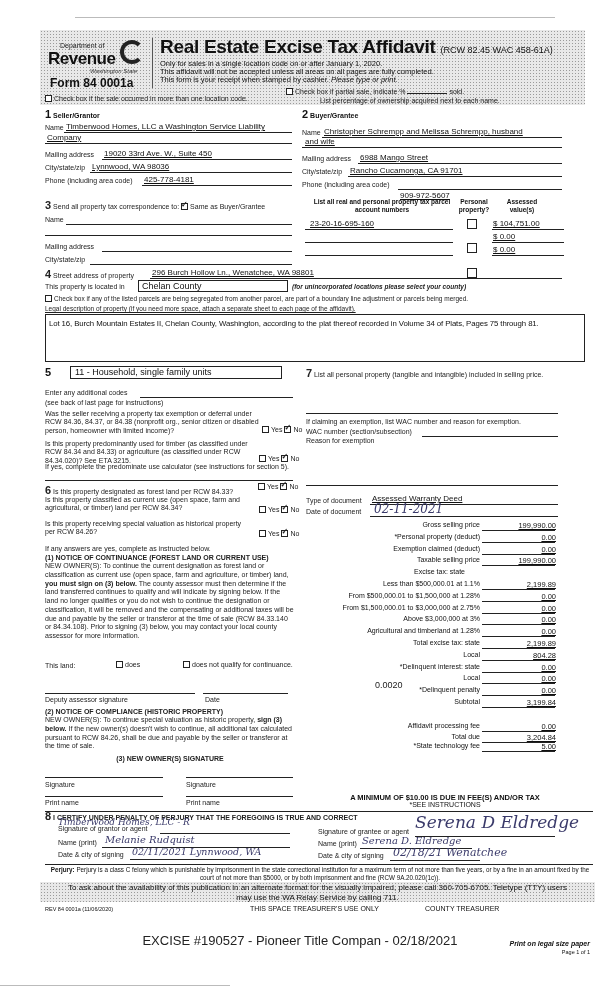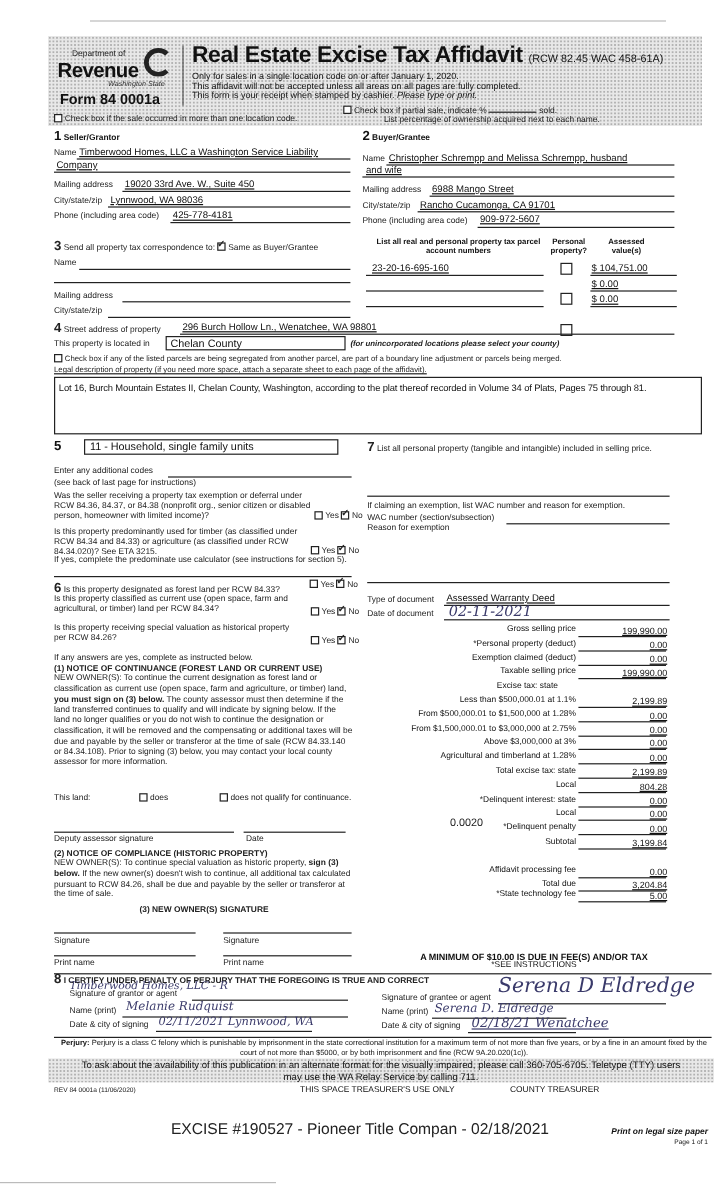--- a/index.html
+++ b/index.html
@@ -116,21 +116,21 @@
 <div class="line" style="left:302px;top:147px;width:260px;"></div>
 <div class="fval" style="left:305px;top:137px;">and wife</div>
 <div class="abs lbl" style="left:302px;top:155px;">Mailing address</div>
 <div class="line" style="left:358px;top:163px;width:204px;"></div>
 <div class="fval" style="left:360px;top:153px;">6988 Mango Street</div>
 <div class="abs lbl" style="left:302px;top:168px;">City/state/zip</div>
 <div class="line" style="left:348px;top:176px;width:214px;"></div>
 <div class="fval" style="left:350px;top:166px;">Rancho Cucamonga, CA 91701</div>
 <div class="abs lbl" style="left:302px;top:181px;">Phone (including area code)</div>
 <div class="line" style="left:398px;top:189px;width:164px;"></div>
-<div class="fval" style="left:400px;top:178px;">909-972-5607</div>
+<div class="fval" style="left:400px;top:191px;">909-972-5607</div>
 
 <div class="abs bold center small" style="left:308px;top:198px;width:148px;">List all real and personal property tax parcel account numbers</div>
 <div class="abs bold center small" style="left:456px;top:198px;width:36px;">Personal property?</div>
 <div class="abs bold center small" style="left:498px;top:198px;width:48px;">Assessed value(s)</div>
 
 <div>
   <div class="fval" style="left:310px;top:219px;">23-20-16-695-160</div>
   <div class="line" style="left:305px;top:229px;width:148px;"></div>
   <span class="abs cb big" style="left:467px;top:219px;"></span>
   <div class="fval" style="left:493px;top:219px;">$ 104,751.00</div>
@@ -374,21 +374,21 @@
 <div class="hand" style="position:absolute;left:132px;top:846px;font-size:9.5px;">02/11/2021  Lynnwood, WA</div>
 <div class="line" style="left:130px;top:859px;width:130px;"></div>
 
 <div class="abs lbl" style="left:318px;top:828px;">Signature of grantee or agent</div>
 <div class="hand" style="position:absolute;left:415px;top:812px;font-size:17px;">Serena D Eldredge</div>
 <div class="line" style="left:415px;top:836px;width:140px;"></div>
 <div class="abs lbl" style="left:318px;top:840px;">Name (print)</div>
 <div class="hand" style="position:absolute;left:362px;top:835px;">Serena D. Eldredge</div>
 <div class="line" style="left:360px;top:848px;width:112px;"></div>
 <div class="abs lbl" style="left:318px;top:852px;">Date &amp; city of signing</div>
-<div class="hand" style="position:absolute;left:393px;top:846px;font-size:11px;text-decoration:underline;">02/18/21  Wenatchee</div>
+<div class="hand" style="position:absolute;left:393px;top:846px;font-size:11px;">02/18/21  Wenatchee</div>
 <div class="line" style="left:390px;top:860px;width:90px;"></div>
 
 <div class="line" style="left:45px;top:864px;width:548px;"></div>
 <div class="abs center" style="left:50px;top:866px;width:540px;font-size:6.3px;line-height:1.25;">
   <b>Perjury:</b>
   <span>Perjury is a class C felony which is punishable by imprisonment in the state correctional institution for a maximum term of not more than five years, or by a fine in an amount fixed by the court of not more than $5000, or by both imprisonment and fine (RCW 9A.20.020(1c)).</span>
 </div>
 <div class="abs stipple center" style="left:40px;top:882px;width:555px;height:20px;font-size:8px;line-height:1.2;padding:1px 20px;">To ask about the availability of this publication in an alternate format for the visually impaired, please call 360-705-6705. Teletype (TTY) users may use the WA Relay Service by calling 711.</div>
 <div class="abs" style="left:45px;top:906px;font-size:5.5px;">REV 84 0001a (11/06/2020)</div>
 <div class="abs" style="left:250px;top:905px;font-size:7px;">THIS SPACE TREASURER'S USE ONLY</div>

